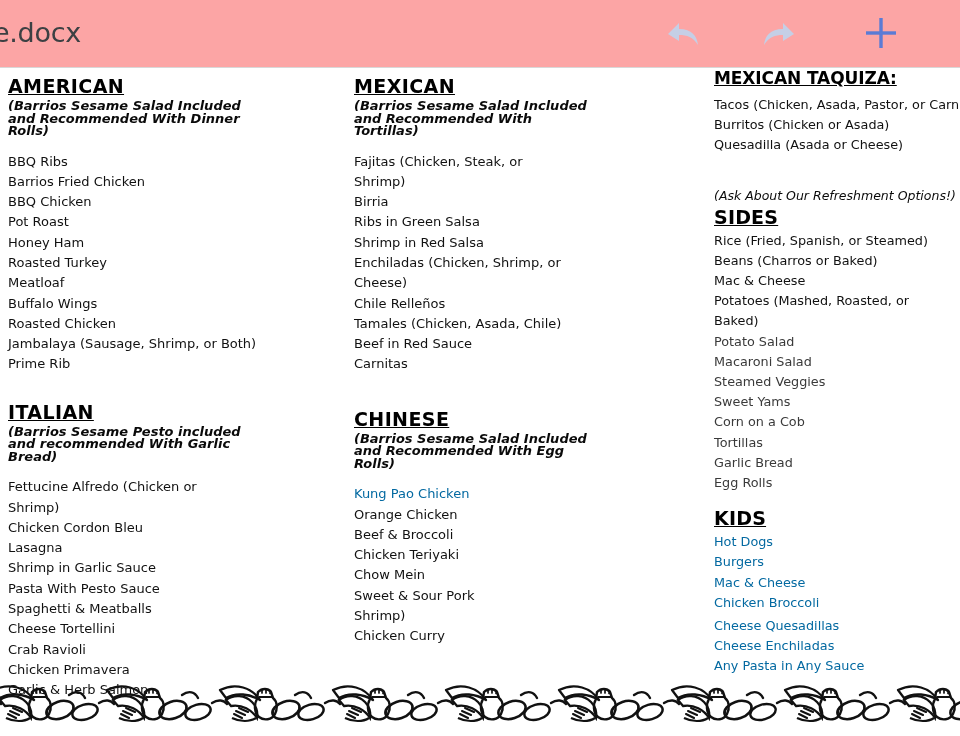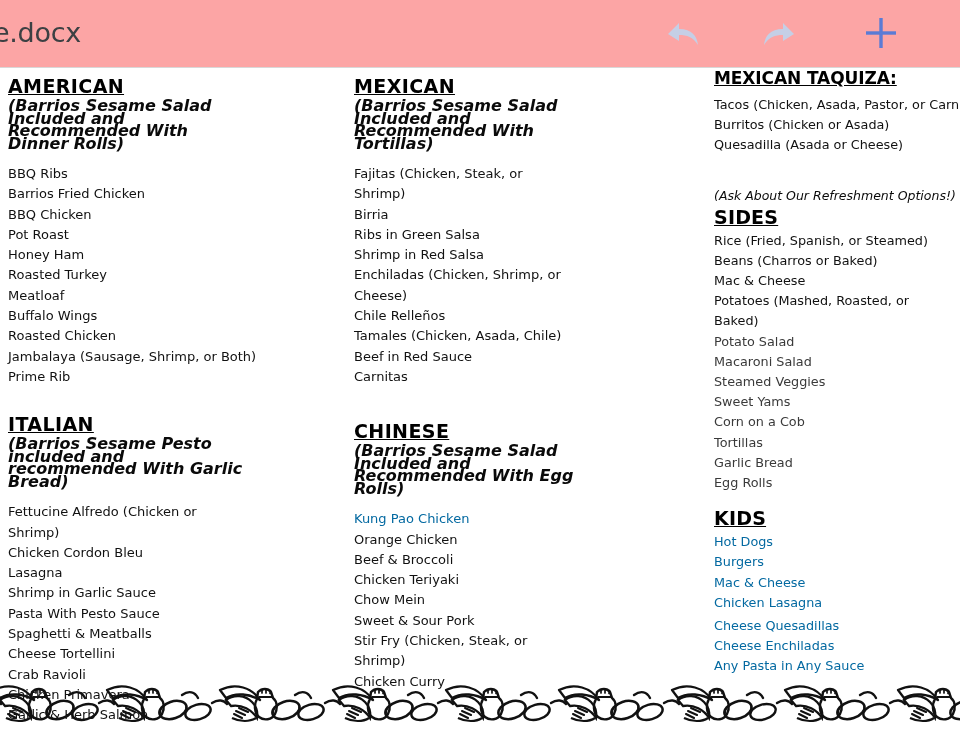--- a/index.html
+++ b/index.html
@@ -87,21 +87,21 @@
   }
   .col-c .sec-head.big {
     font-size: 19px;
     line-height: 22px;
     letter-spacing: 0.2px;
   }
 
   .sec-sub {
     font-style: italic;
     font-weight: bold;
-    font-size: 16px;
+    font-size: 13px;
     line-height: 12.5px;
     color: #0a0a0a;
     max-width: 240px;
   }
   .col-c .sec-sub {
     font-weight: normal;
     font-size: 12.5px;
     line-height: 20px;
     max-width: none;
     white-space: nowrap;
@@ -247,21 +247,20 @@
       <div class="spacer-xs"></div>
       <div class="sec-sub">(Barrios Sesame Salad Included and Recommended With Egg Rolls)</div>
       <div class="spacer-md"></div>
       <div>
         <div class="item dim">Kung Pao Chicken</div>
         <div class="item">Orange Chicken</div>
         <div class="item">Beef &amp; Broccoli</div>
         <div class="item">Chicken Teriyaki</div>
         <div class="item">Chow Mein</div>
         <div class="item">Sweet &amp; Sour Pork</div>
-        <div class="item">Stir Fry (Chicken, Steak, or</div>
         <div class="item">Shrimp)</div>
         <div class="item">Chicken Curry</div>
       </div>
     </div>
   </div>
 
   <div id="col-3" class="column col-c">
 
     <div class="section">
       <div class="sec-head">MEXICAN TAQUIZA:</div>
@@ -295,21 +294,21 @@
     </div>
 
     <div class="section">
       <div class="spacer-md"></div>
       <div class="sec-head big">KIDS</div>
       <div class="spacer-xs"></div>
       <div>
         <div class="item dim">Hot Dogs</div>
         <div class="item dim">Burgers</div>
         <div class="item dim">Mac &amp; Cheese</div>
-        <div class="item dim">Chicken Lasagna</div>
+        <div class="item dim">Chicken Broccoli</div>
         <div class="spacer-xs"></div>
         <div class="item dim">Cheese Quesadillas</div>
         <div class="item dim">Cheese Enchiladas</div>
         <div class="item dim">Any Pasta in Any Sauce</div>
       </div>
     </div>
   </div>
 
 </div>
 

